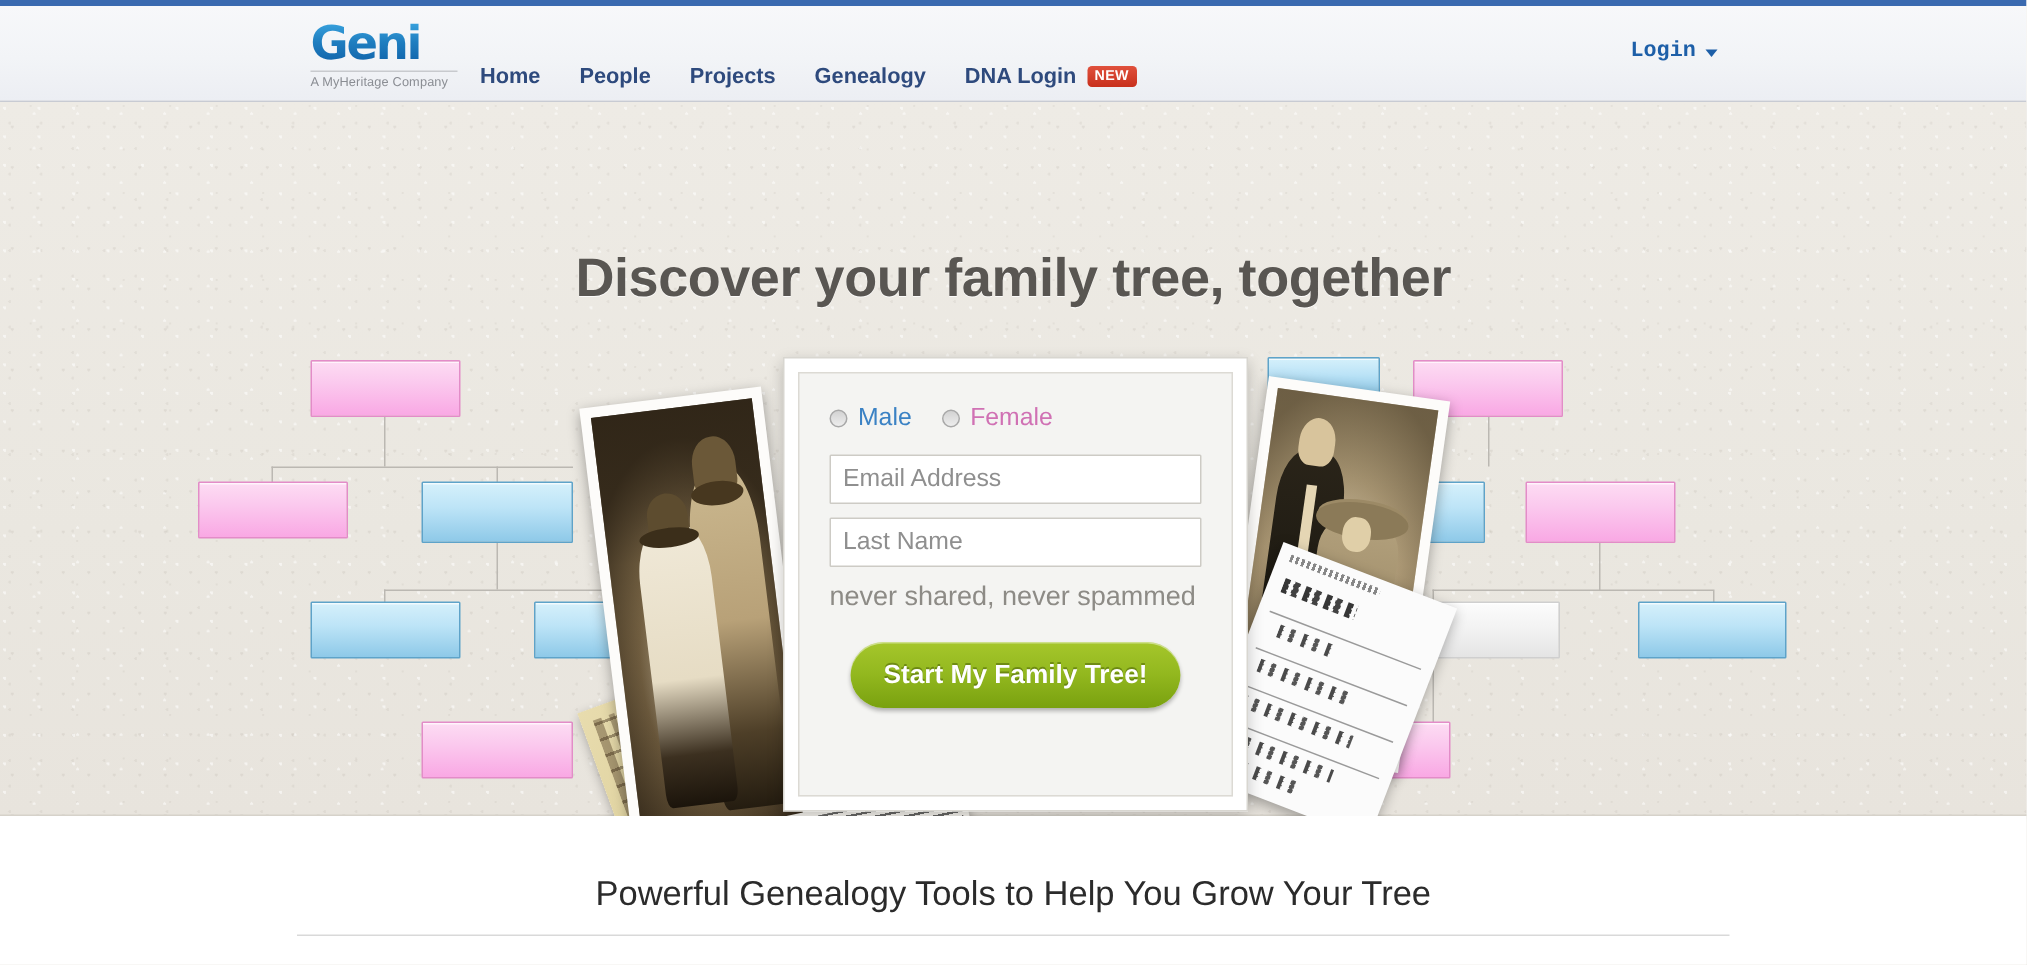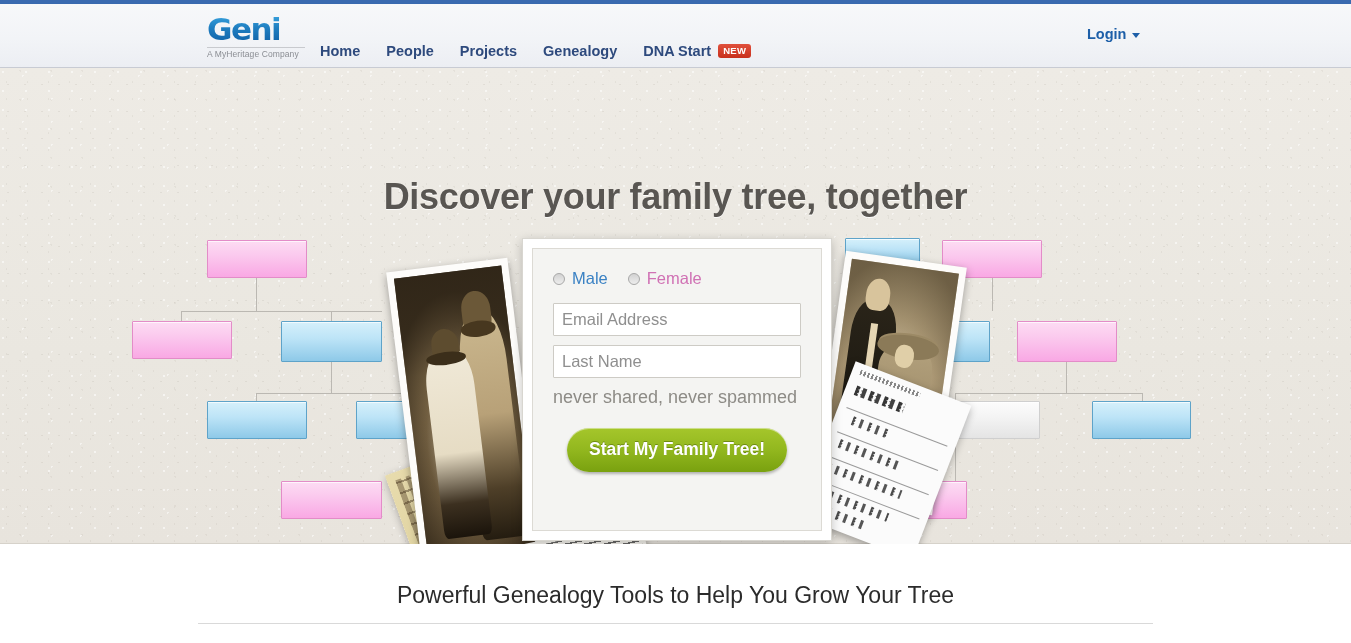--- a/index.html
+++ b/index.html
@@ -144,20 +144,21 @@
 
   
   .login {
     position: absolute;
     left: 1087px;
     top: 22px;
     display: flex;
     align-items: center;
     gap: 6px;
     text-decoration: none;
+    font-family: Liberation Mono, monospace;
   }
   .login span {
     font-size: 14.5px;
     font-weight: bold;
     color: #1d5fa8;
   }
   .login-caret {
     width: 0; height: 0;
     border-left: 4px solid transparent;
     border-right: 4px solid transparent;
@@ -176,21 +177,21 @@
       radial-gradient(circle at 47% 61%, rgba(160,152,140,0.16) 0 1px, transparent 1px),
       radial-gradient(circle at 78% 34%, rgba(255,255,255,0.5) 0 1px, transparent 1px),
       radial-gradient(circle at 31% 84%, rgba(160,152,140,0.13) 0 1px, transparent 1px),
       radial-gradient(circle at 66% 9%, rgba(160,152,140,0.12) 0 1px, transparent 1px),
       linear-gradient(to bottom, #eeebe5 0%, #eae7e0 60%, #e8e4dd 100%);
     background-size: 23px 19px, 17px 27px, 29px 23px, 21px 17px, 31px 29px, 100% 100%;
     box-shadow: inset 0 -1px 0 #d6d2ca, 0 2px 3px rgba(0,0,0,0.09);
   }
   .hero-title {
     position: absolute;
-    top: 108px;
+    top: 96px;
     left: 0;
     width: 1351px;
     text-align: center;
     font-size: 36px;
     font-weight: bold;
     color: #595652;
     letter-spacing: -0.3px;
     text-shadow: 0 1px 0 rgba(255,255,255,0.8);
   }
 
@@ -541,21 +542,21 @@
       <span class="logo-word">Geni</span>
       <span class="logo-tag">A MyHeritage Company</span>
     </a>
 
     <nav class="nav">
       <a href="#">Home</a>
       <a href="#">People</a>
       <a href="#">Projects</a>
       <a href="#">Genealogy</a>
       <span class="nav-dna">
-        <a href="#">DNA Start</a>
+        <a href="#">DNA Login</a>
         <span class="badge-new">NEW</span>
       </span>
     </nav>
 
 
     <a class="login" href="#">
       <span>Login</span>
       <span class="login-caret"></span>
     </a>
 

